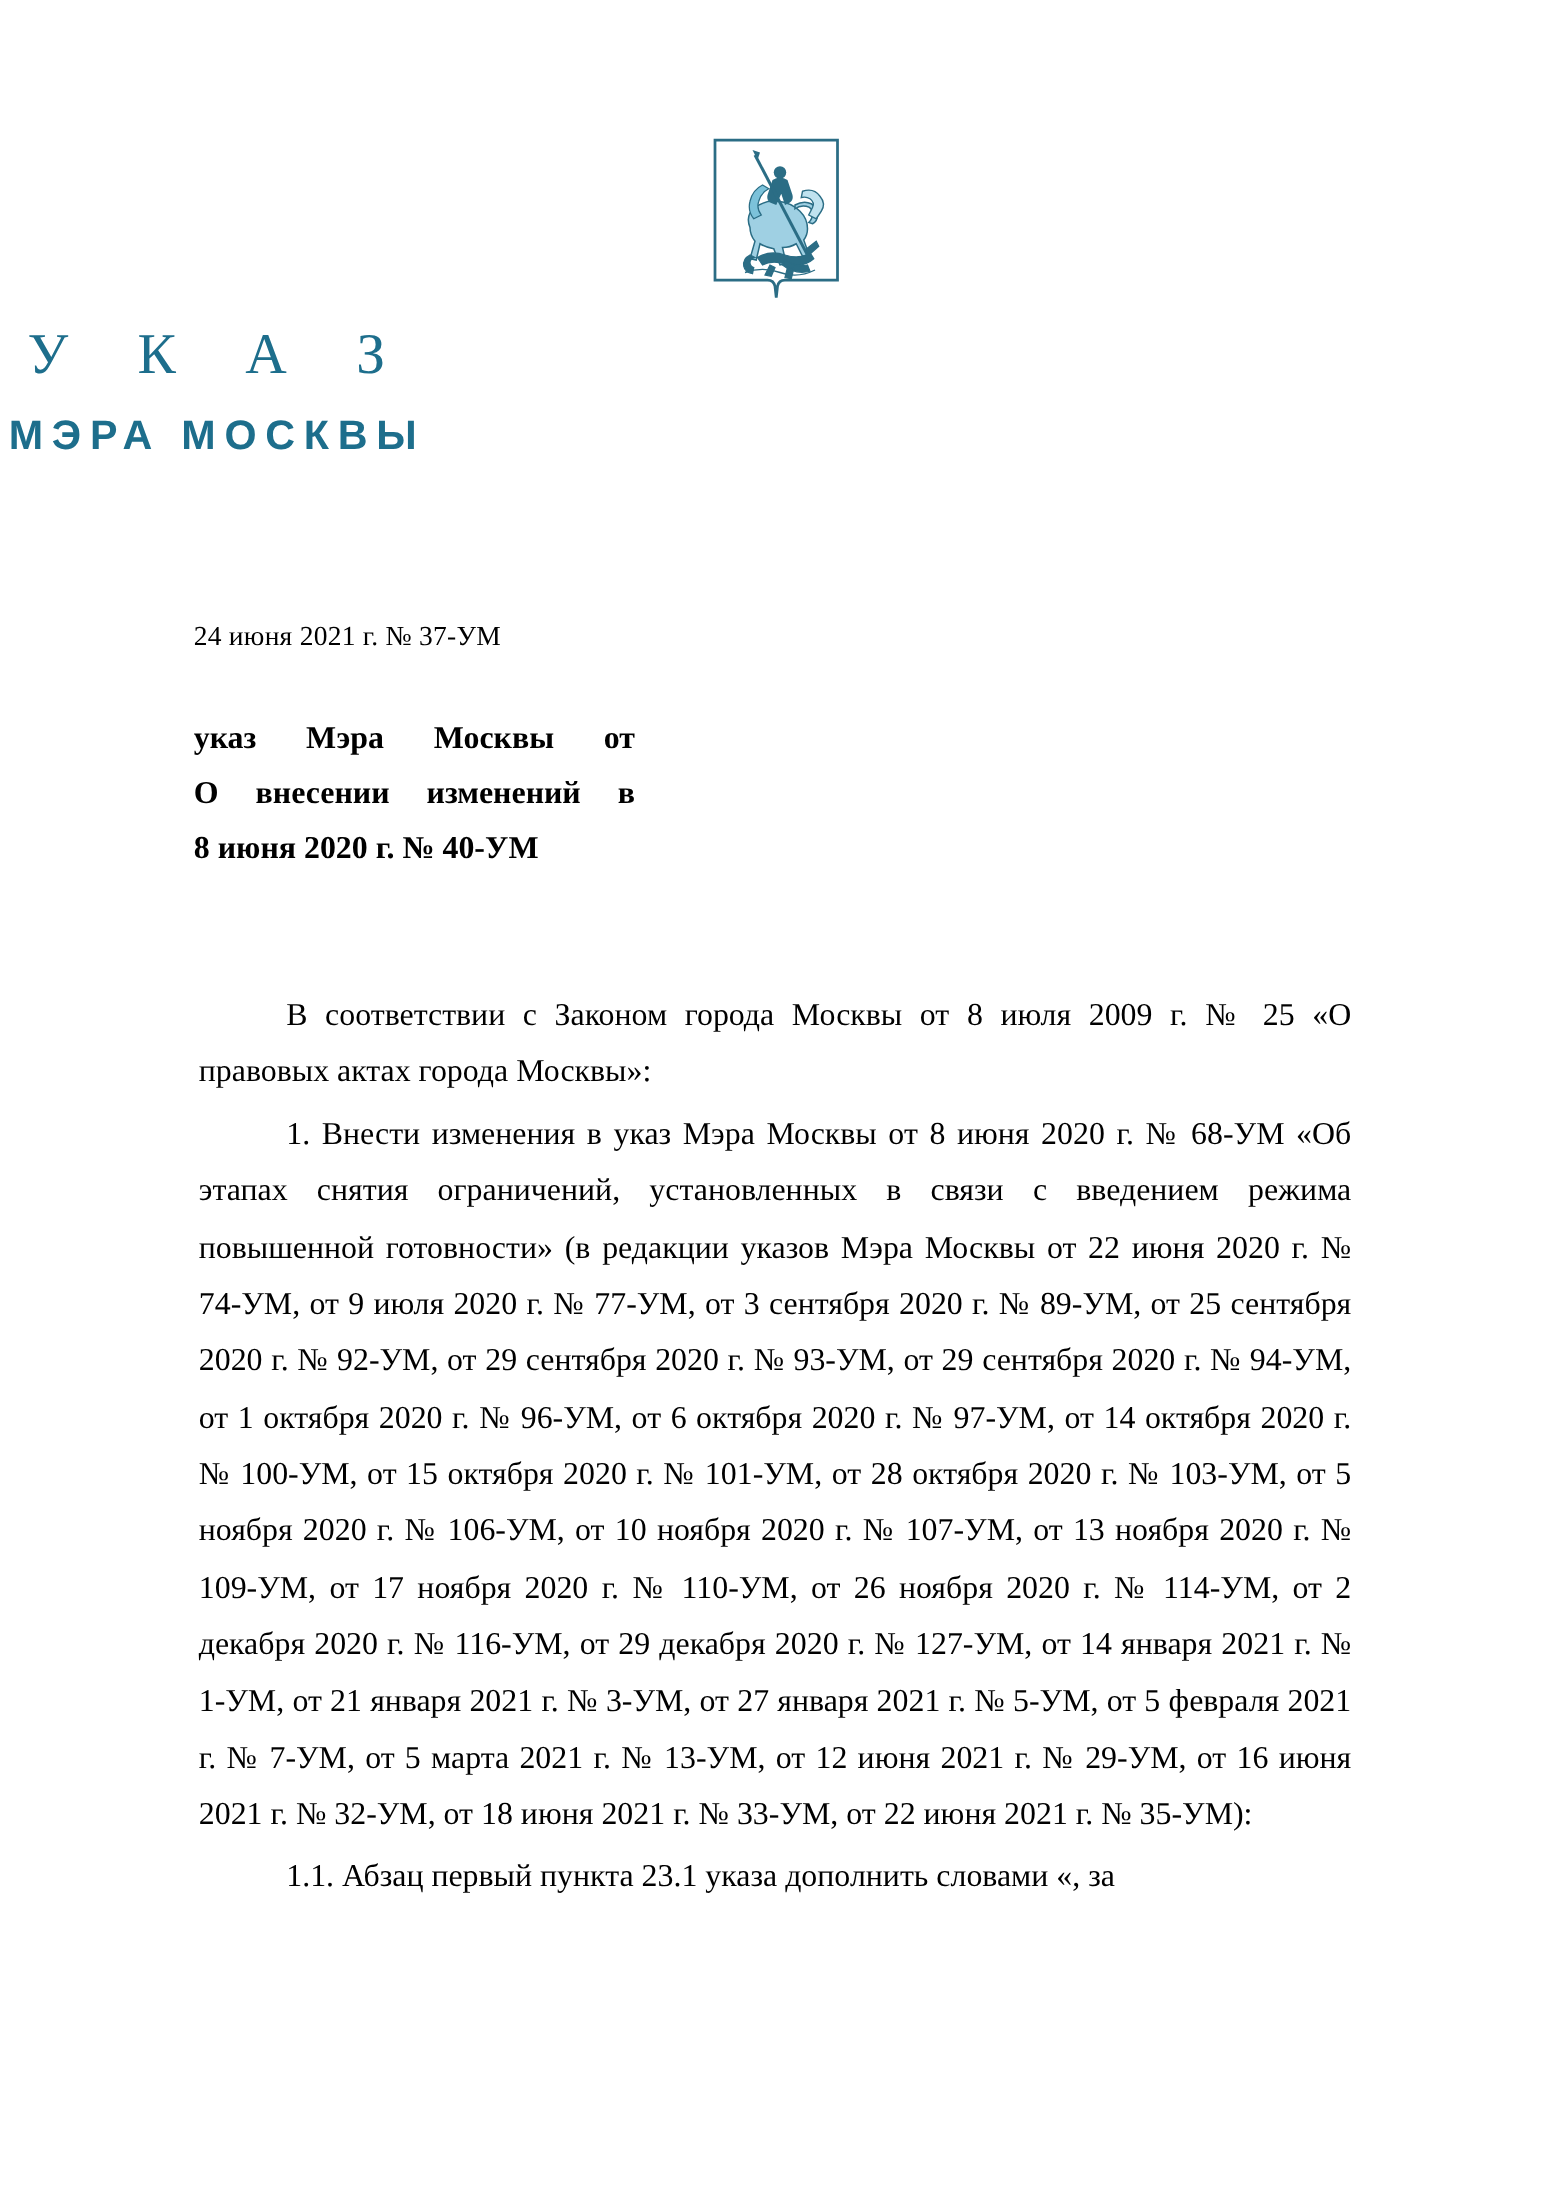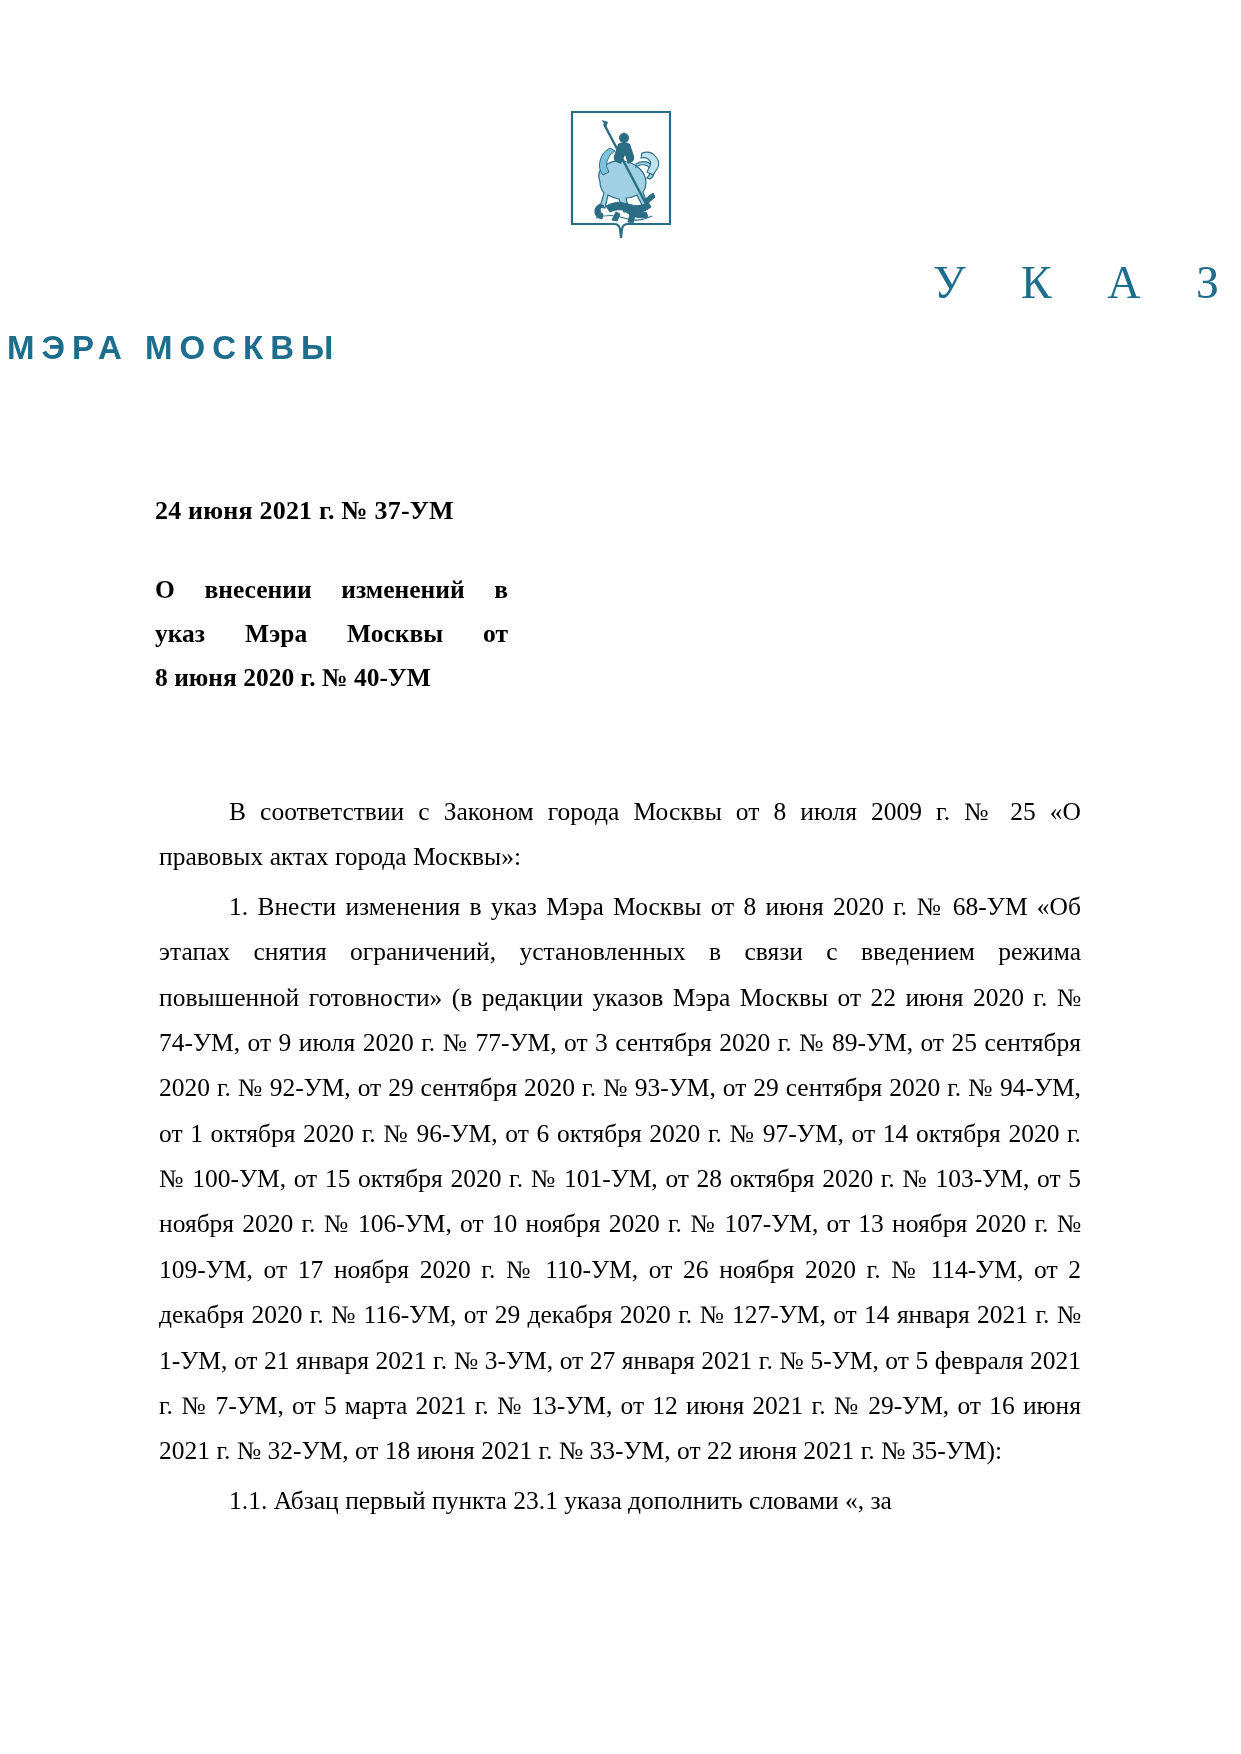--- a/index.html
+++ b/index.html
@@ -30,21 +30,21 @@
   .emblem {
     display: block;
   }
 
   
   .doc-kind {
     position: absolute;
     top: 258px;
     left: 0;
     width: 100%;
-    text-align: right;
+    text-align: left;
     color: #1d6e8c;
     font-family: "Liberation Serif", "DejaVu Serif", serif;
     font-size: 46px;
     letter-spacing: 22px;
     text-indent: 22px;
     line-height: 1.1;
     font-weight: 400;
   }
   .doc-issuer {
     position: absolute;
@@ -59,22 +59,22 @@
     letter-spacing: 7px;
     text-indent: 7px;
     line-height: 1.2;
   }
 
   
   .doc-meta {
     position: absolute;
     top: 496px;
     left: 155px;
-    font-size: 26px;
-    font-weight: 700;
+    font-size: 22px;
+    font-weight: 400;
     letter-spacing: 0.2px;
     white-space: nowrap;
   }
 
   
   .doc-subject {
     position: absolute;
     top: 568px;
     left: 155px;
     width: 353px;
@@ -163,22 +163,22 @@
     </svg>
   </div>
 
   <div class="doc-kind">У К А З</div>
 
   <div class="doc-issuer">МЭРА МОСКВЫ</div>
 
   <div class="doc-meta">24 июня 2021 г. № 37-УМ</div>
 
   <div class="doc-subject">
+    <span class="ln">указ Мэра Москвы от</span>
     <span class="ln">О внесении изменений в</span>
-    <span class="ln">указ Мэра Москвы от</span>
     <span class="ln last">8 июня 2020 г. № 40-УМ</span>
   </div>
 
   <div class="body-block">
     <p class="tight">В соответствии с Законом города Москвы от 8 июля 2009 г. № 25 «О правовых актах города Москвы»:</p>
     <p class="tight">1. Внести изменения в указ Мэра Москвы от 8 июня 2020 г. № 68-УМ «Об этапах снятия ограничений, установленных в связи с введением режима повышенной готовности» (в редакции указов Мэра Москвы от 22 июня 2020 г. № 74-УМ, от 9 июля 2020 г. № 77-УМ, от 3 сентября 2020 г. № 89-УМ, от 25 сентября 2020 г. № 92-УМ, от 29 сентября 2020 г. № 93-УМ, от 29 сентября 2020 г. № 94-УМ, от 1 октября 2020 г. № 96-УМ, от 6 октября 2020 г. № 97-УМ, от 14 октября 2020 г. № 100-УМ, от 15 октября 2020 г. № 101-УМ, от 28 октября 2020 г. № 103-УМ, от 5 ноября 2020 г. № 106-УМ, от 10 ноября 2020 г. № 107-УМ, от 13 ноября 2020 г. № 109-УМ, от 17 ноября 2020 г. № 110-УМ, от 26 ноября 2020 г. № 114-УМ, от 2 декабря 2020 г. № 116-УМ, от 29 декабря 2020 г. № 127-УМ, от 14 января 2021 г. № 1-УМ, от 21 января 2021 г. № 3-УМ, от 27 января 2021 г. № 5-УМ, от 5 февраля 2021 г. № 7-УМ, от 5 марта 2021 г. № 13-УМ, от 12 июня 2021 г. № 29-УМ, от 16 июня 2021 г. № 32-УМ, от 18 июня 2021 г. № 33-УМ, от 22 июня 2021 г. № 35-УМ):</p>
     <p class="item11">1.1.    Абзац первый пункта 23.1 указа дополнить словами «, за</p>
   </div>
 
 </div>

